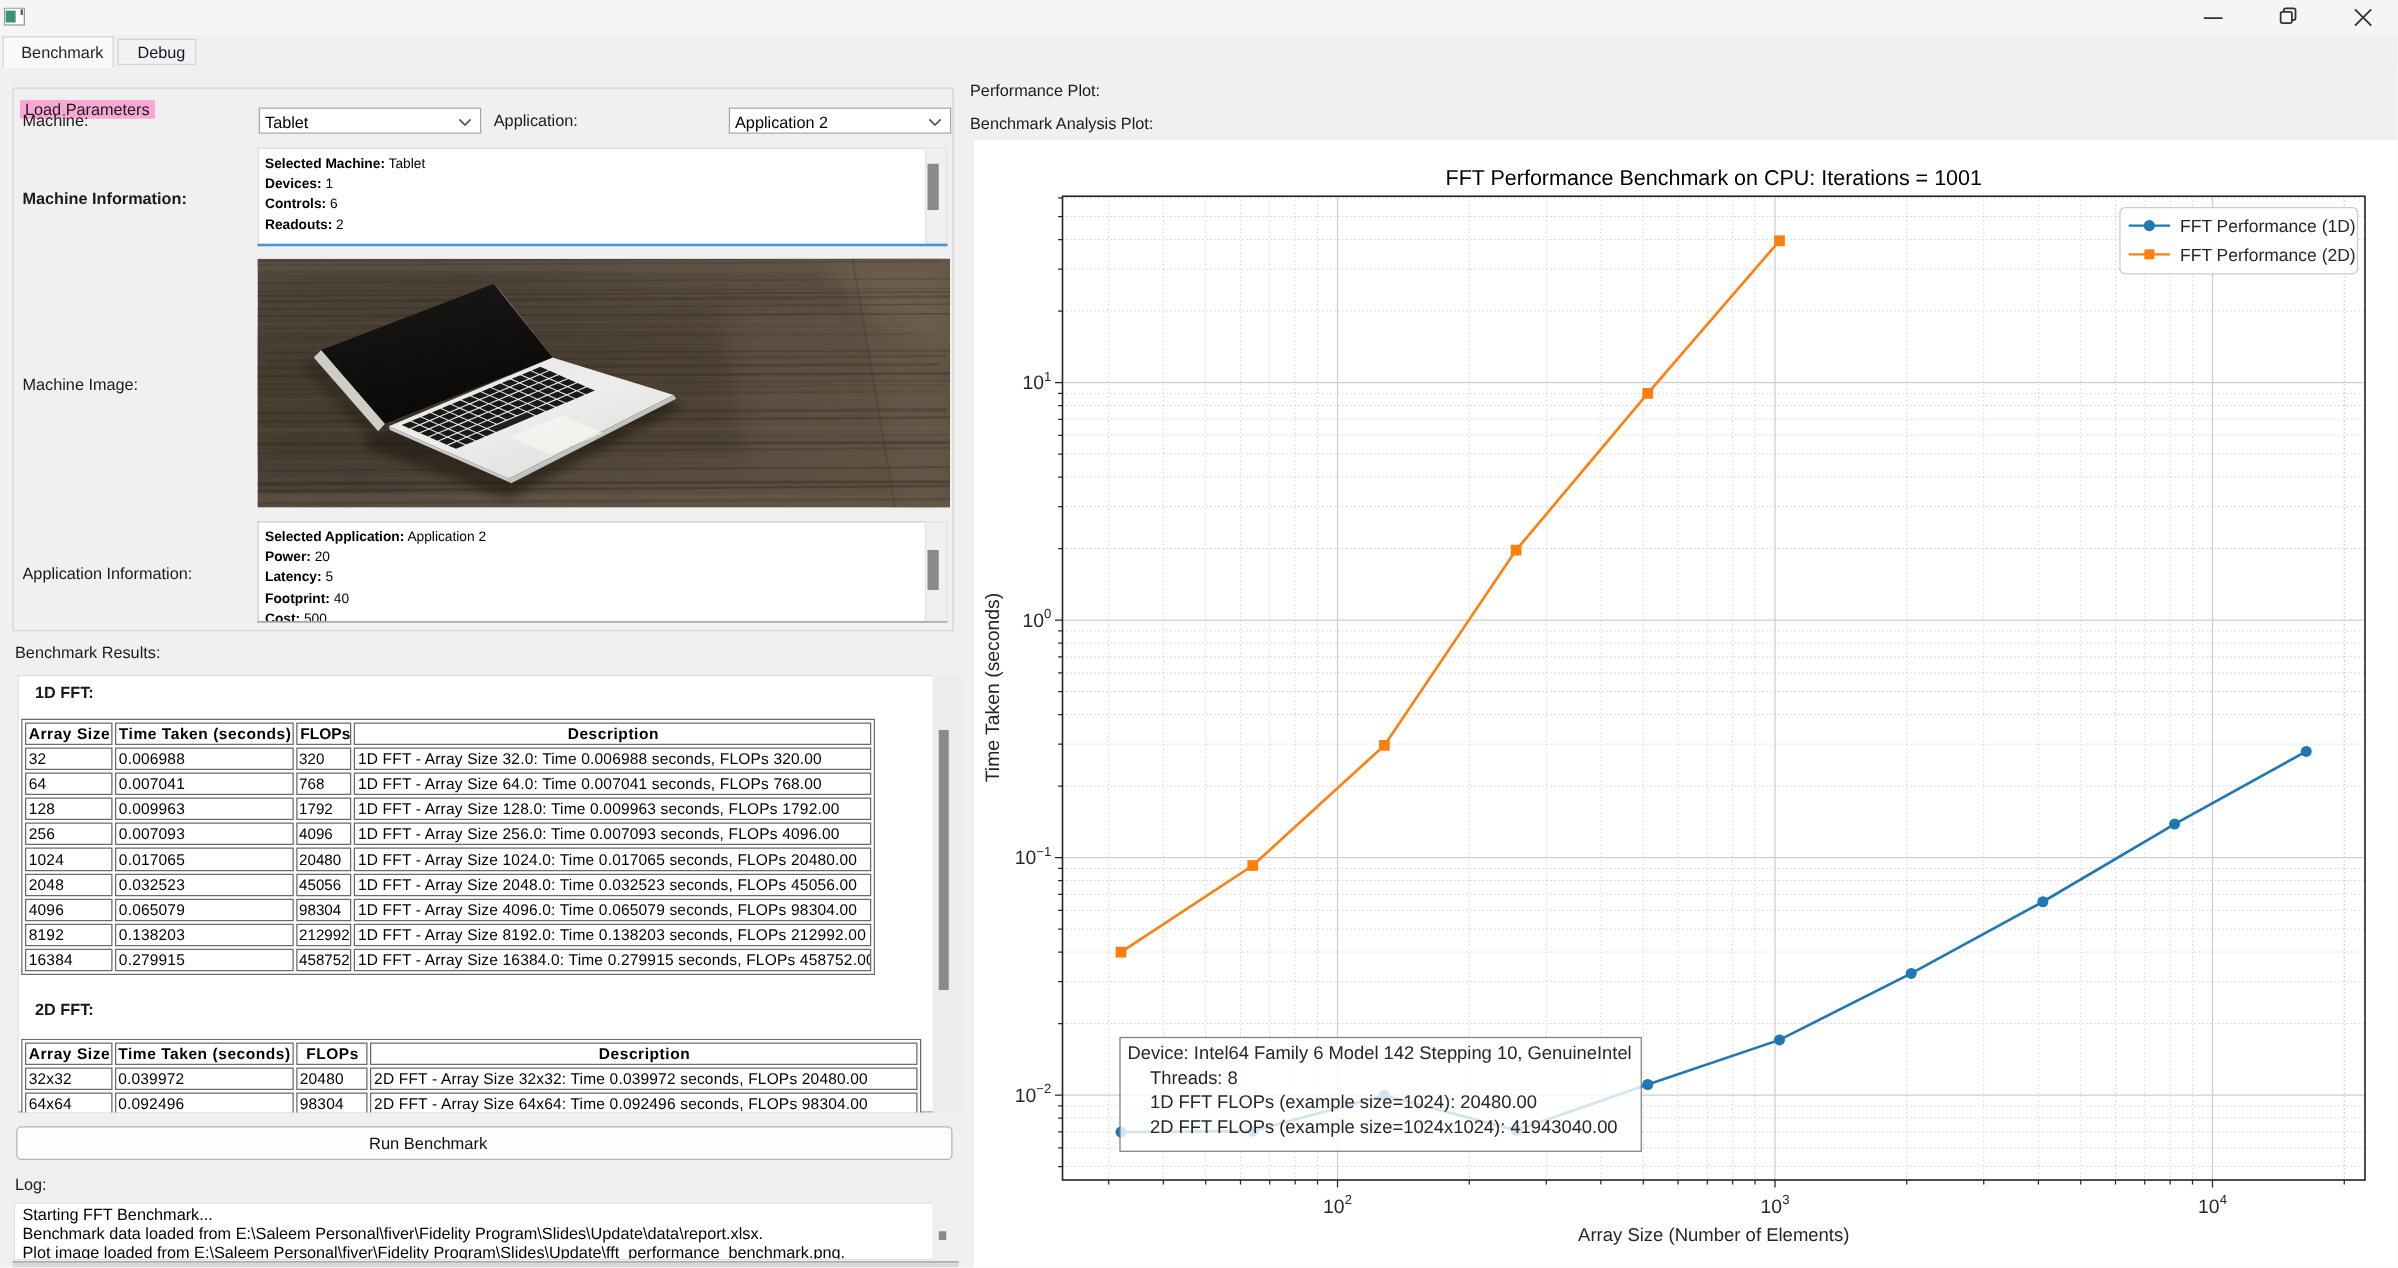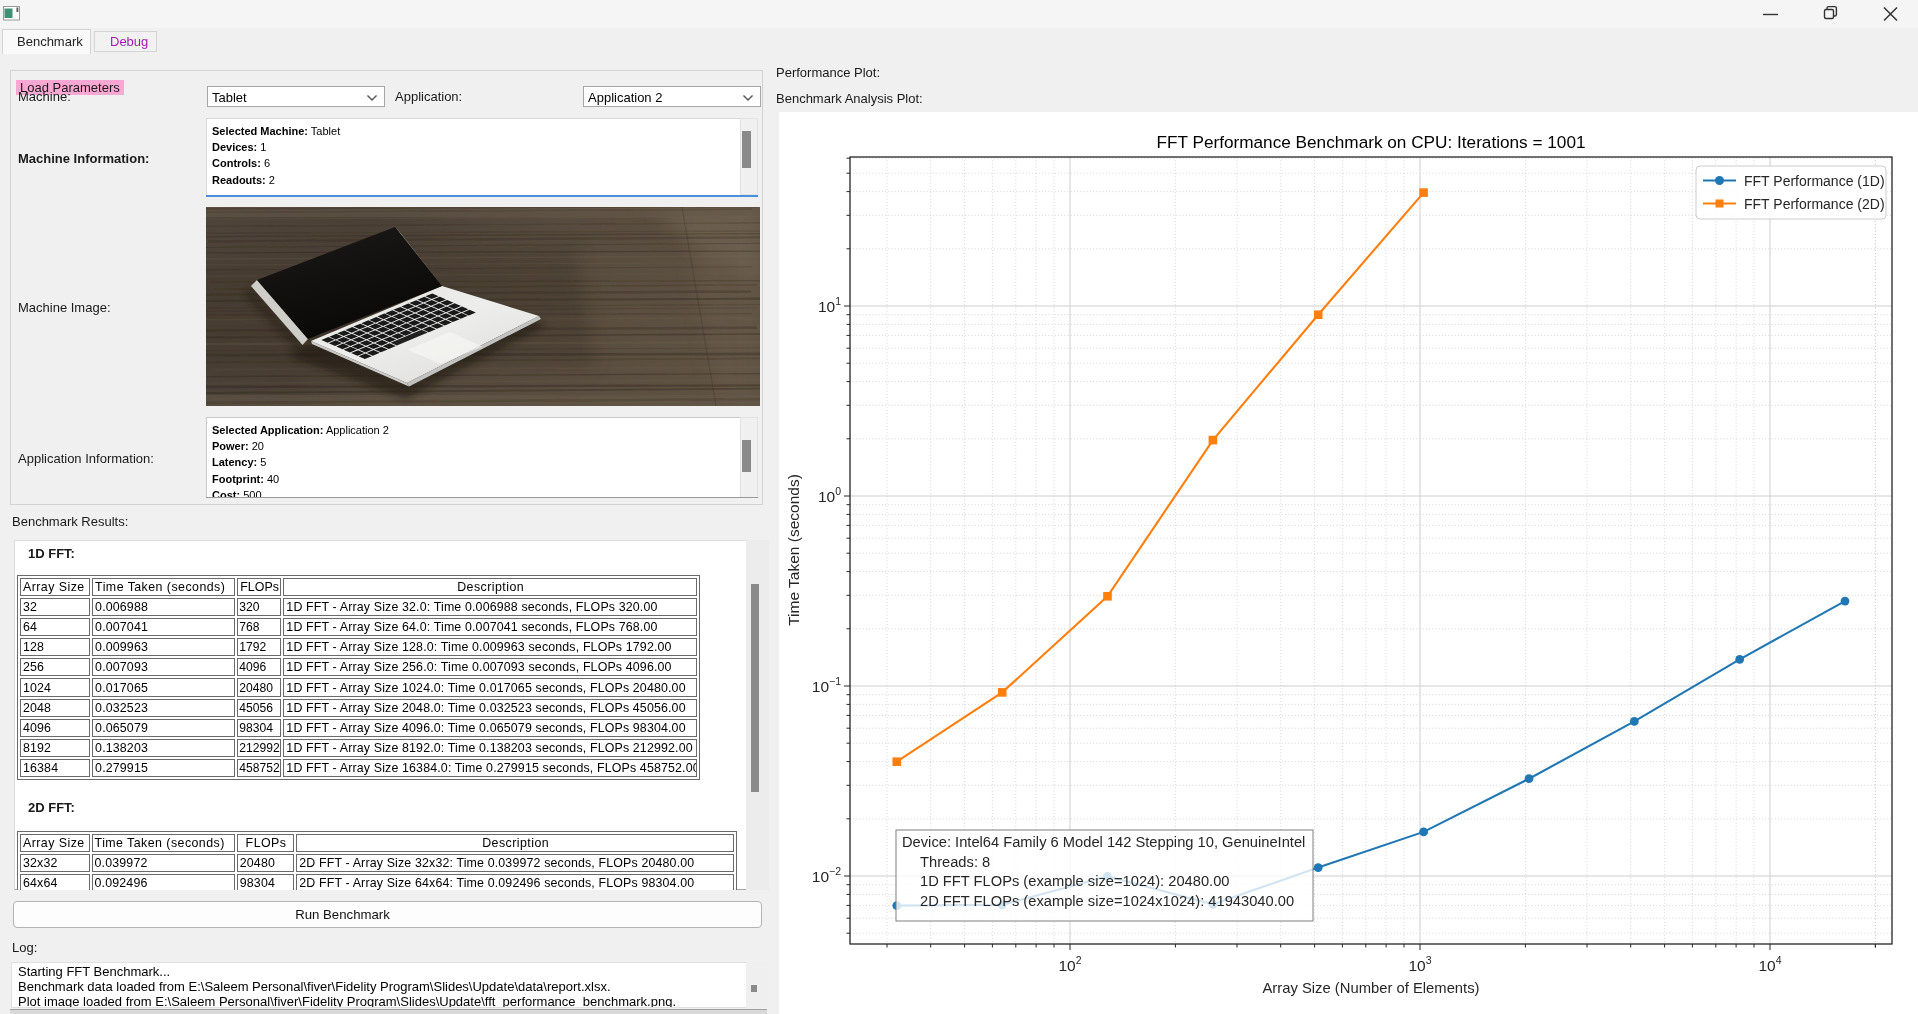--- a/index.html
+++ b/index.html
@@ -8,42 +8,42 @@
 .abs { position:absolute; }
 .lbl { position:absolute; font-size:13px; color:#1a1a1a; white-space:nowrap; }
 .combo { position:absolute; height:21px; background:#ffffff; border:1px solid #a6a6a6; font-size:13px; color:#000; }
 .combo span { position:absolute; left:4px; top:2.5px; }
 .tbox { position:absolute; background:#ffffff; font-size:11px; color:#000; line-height:16.2px; overflow:hidden; }
 .sbtrack { position:absolute; background:#f0f0f0; border:1px solid #e2e2e2; }
 .sbthumb { position:absolute; background:#8a8a8a; }
 table.tk { position:absolute; border-collapse:separate; border-spacing:2px; background:#ffffff; border:1px solid #6a6a6a; font-size:12.4px; letter-spacing:0.15px; color:#000; table-layout:fixed; }
 table.tk td { border:1px solid #6a6a6a; padding:0 1px 0 2px; height:18.1px; white-space:nowrap; overflow:hidden; }
 table.tk td.fl { padding:0 0 0 1px; letter-spacing:0; font-size:12.1px; }
-table.tk td.hd { font-weight:normal; letter-spacing:0.45px; }
+table.tk td.hd { font-weight:bold; letter-spacing:0.45px; }
 </style>
 </head>
 <body>
 
 <div class="abs" style="left:0;top:0;width:1918px;height:28px;background:#f5f5f5;"></div>
 <svg class="abs" style="left:3px;top:6px" width="17" height="15" viewBox="0 0 17 15">
  <rect x="0.5" y="0.5" width="16" height="13.5" fill="#fcfcfc" stroke="#9a9a9a"></rect>
  <rect x="1.5" y="2.5" width="8" height="9.5" fill="#3f9175"></rect>
  <rect x="13.5" y="1.5" width="1.8" height="4.5" fill="#555"></rect>
 </svg>
 <div class="lbl" style="left:28px;top:6px;font-size:15px;color:#111;margin-top:32px;">Machine Interface</div>
 <svg class="abs" style="left:1755px;top:0" width="163" height="28" viewBox="0 0 163 28">
  <path d="M8 14.5H23" stroke="#333" stroke-width="1.4"></path>
  <rect x="69.5" y="9.5" width="9" height="9" rx="1.5" fill="none" stroke="#333" stroke-width="1.4"></rect>
  <path d="M72 9.5V8.2a1.6 1.6 0 0 1 1.6-1.6h6.2a1.6 1.6 0 0 1 1.6 1.6v6.2a1.6 1.6 0 0 1-1.6 1.6H78.5" fill="none" stroke="#333" stroke-width="1.4"></path>
  <path d="M129 7.5L142 20.5M142 7.5L129 20.5" stroke="#333" stroke-width="1.5"></path>
 </svg>
 
 <div class="abs" style="left:0;top:28px;width:1918px;height:26px;background:#f0f0f0;"></div>
 <div class="abs" style="left:94px;top:30.5px;width:63px;height:21px;background:#f2f2f2;border:1px solid #d4d4d4;"></div>
-<div class="lbl" style="left:110px;top:34px;color:#a21caf;">Debug</div>
+<div class="lbl" style="left:110px;top:34px;color:#0f172a;">Debug</div>
 <div class="abs" style="left:2px;top:29px;width:89px;height:25px;background:#f9f9f9;border:1px solid #d4d4d4;border-bottom:none;"></div>
 <div class="lbl" style="left:17px;top:34px;color:#222;">Benchmark</div>
 
 <div class="abs" style="left:10px;top:70px;width:753px;height:435px;border:1px solid #d2d2d2;"></div>
 <div class="abs" style="left:16px;top:80px;background:#f9a8d4;padding:0 4px;font-size:13px;color:#1a1a1a;">Load Parameters</div>
 
 <div class="lbl" style="left:18px;top:89px;">Machine:</div>
 <div class="combo" style="left:207px;top:86px;width:178px;">
     <span>Tablet</span>
  <svg class="abs" style="right:6px;top:7px" width="12" height="8" viewBox="0 0 12 8">

